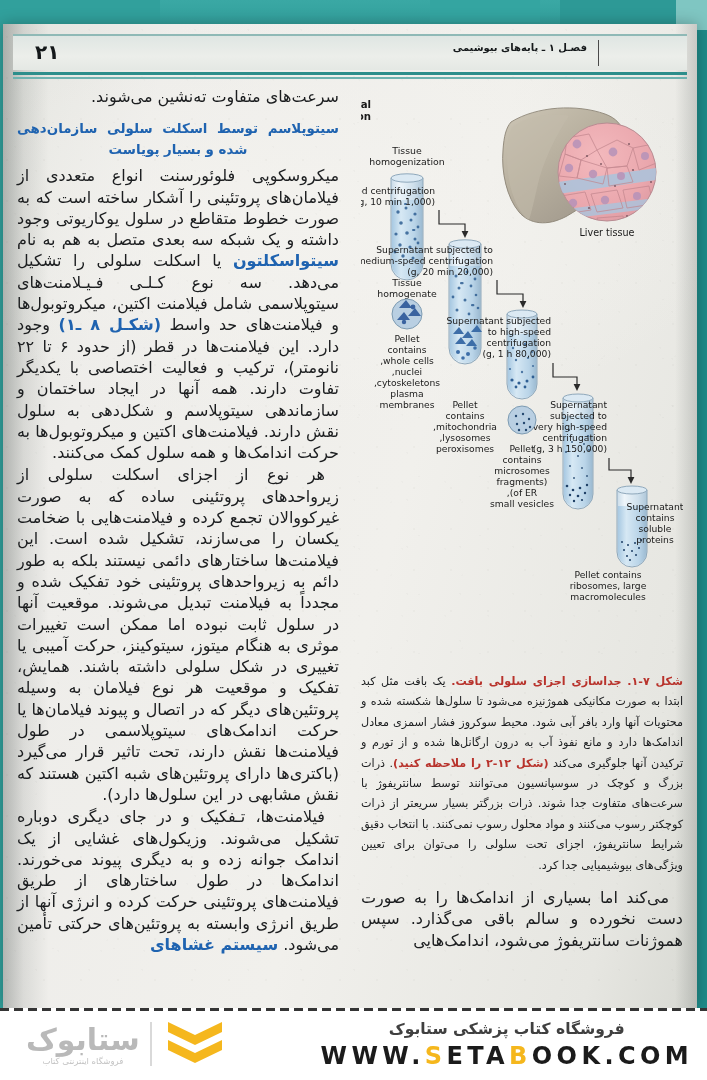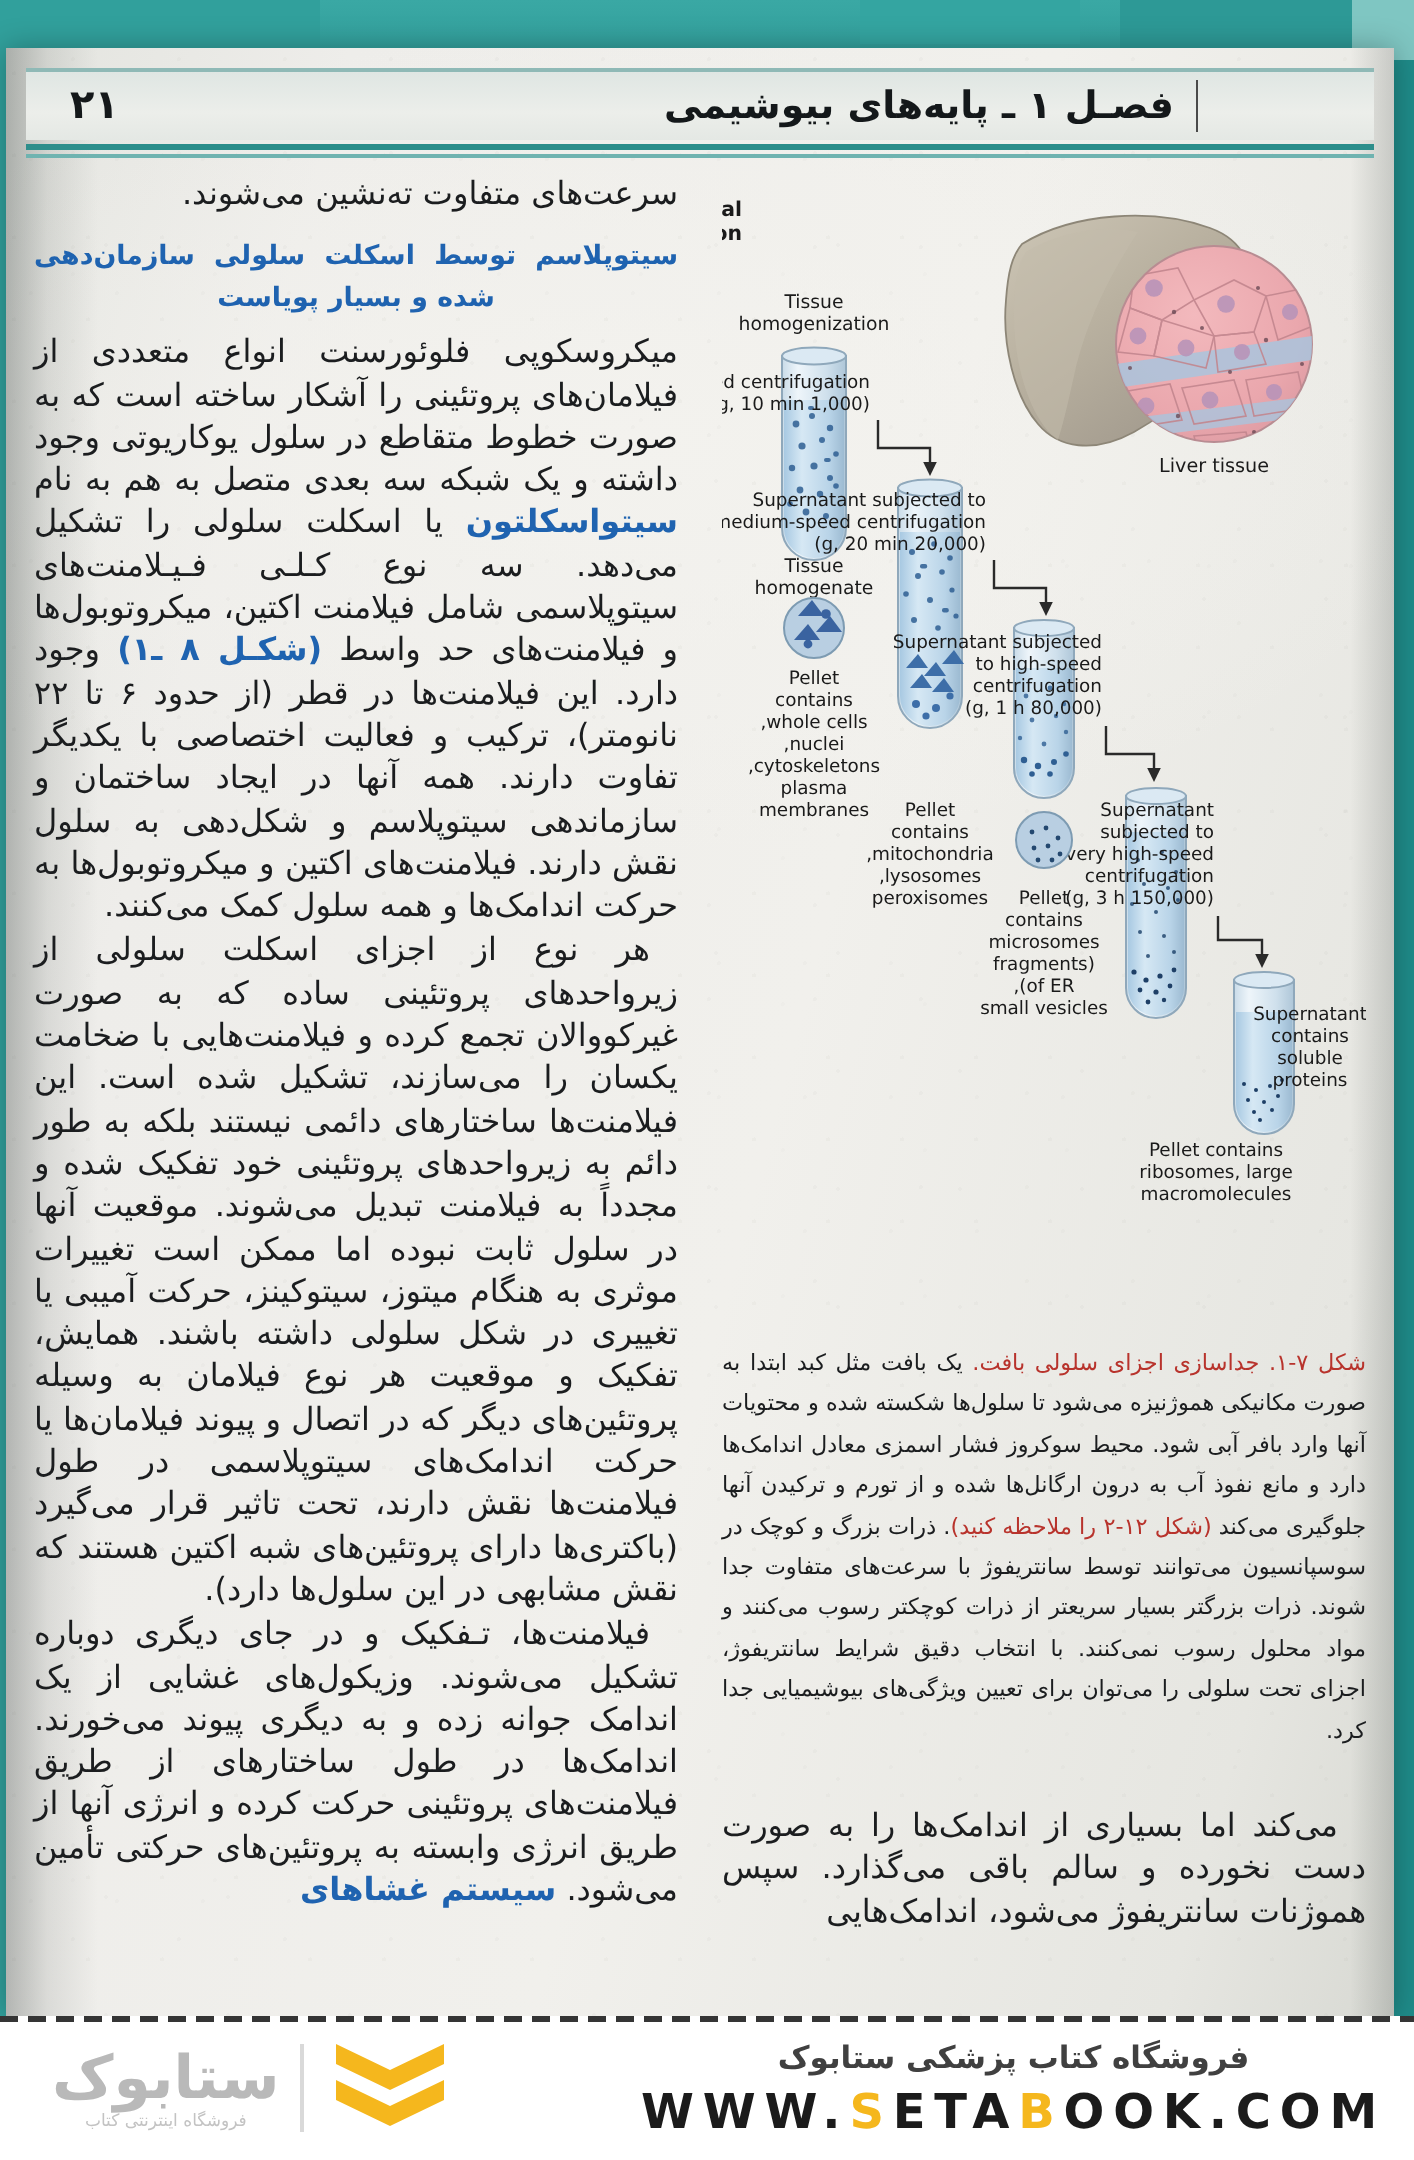--- a/index.html
+++ b/index.html
@@ -44,38 +44,38 @@
     background:linear-gradient(270deg,rgba(40,50,48,.18) 0%,rgba(40,50,48,0) 100%);}
 
   
   #runhead{position:absolute;left:10px;top:10px;width:674px;height:48px;}
   #runhead .rule-top{position:absolute;left:0;top:0;width:674px;height:2px;background:#8fb9b6;}
   #runhead .band{position:absolute;left:0;top:2px;width:674px;height:34px;
      background:linear-gradient(180deg,#dfe6e3 0%,#eceeea 60%,#e4e8e4 100%);}
   #runhead .rule-bot1{position:absolute;left:0;top:38px;width:674px;height:3px;background:#2e8e8b;}
   #runhead .rule-bot2{position:absolute;left:0;top:43px;width:674px;height:2px;background:#6fb3b0;}
   #runhead .sep{position:absolute;right:88px;top:6px;width:1px;height:26px;background:#4a4a4a;}
-  #runhead .chapter{position:absolute;right:100px;top:8px;font-size:19px;font-weight:bold;color:#14181a;letter-spacing:.2px;}
+  #runhead .chapter{position:absolute;right:100px;top:8px;font-size:10px;font-weight:bold;color:#14181a;letter-spacing:.2px;}
   #runhead .folio{position:absolute;left:22px;top:6px;font-size:20px;font-weight:bold;color:#14181a;}
 
   
   #body-cols{position:absolute;left:14px;top:62px;width:666px;height:900px;}
 
   .col{position:absolute;top:0;width:322px;}
   #col-right{right:0;}   
   #col-left{left:0;}     
 
   .para{
     font-size:16px;line-height:21.3px;color:#1b1d1f;text-align:justify;
     text-align-last:right;margin:0 0 1px 0;
     font-family:"DejaVu Sans","Liberation Sans",sans-serif;
   }
   .para.indent{text-indent:14px;}
   .hl-blue{color:#1f63b0;font-weight:bold;}
-  .hl-red{color:#b8332c;font-weight:normal;}
+  .hl-red{color:#b8332c;font-weight:bold;}
   h3.subhead{
     color:#1f63b0;font-size:13.4px;line-height:21px;font-weight:bold;
     margin:11px 0 5px 0;text-align:justify;text-align-last:center;
   }
 
   
   #figure{position:relative;width:322px;height:580px;margin-bottom:6px;}
   #figure svg{position:absolute;left:0;top:0;}
   .fig-en{font-family:"DejaVu Sans","Liberation Sans",sans-serif;fill:#1a1a1a;}
 
@@ -429,21 +429,21 @@
           <text class="fig-en" x="247" y="503" font-size="9.2" text-anchor="middle">ribosomes, large</text>
           <text class="fig-en" x="247" y="514" font-size="9.2" text-anchor="middle">macromolecules</text>
         </svg>
       </div>
 
       <div id="caption">
         <span class="hl-red">شکل ۷-۱.</span>
         <span class="hl-red">جداسازی اجزای سلولی بافت.</span><span> یک بافت مثل کبد ابتدا به صورت مکانیکی هموژنیزه می‌شود تا سلول‌ها شکسته شده و محتویات آنها وارد بافر آبی شود. محیط سوکروز فشار اسمزی معادل اندامک‌ها دارد و مانع نفوذ آب به درون ارگانل‌ها شده و از تورم و ترکیدن آنها جلوگیری می‌کند </span><span class="hl-red">(شکل ۱۲-۲ را ملاحظه کنید)</span><span>. ذرات بزرگ و کوچک در سوسپانسیون می‌توانند توسط سانتریفوژ با سرعت‌های متفاوت جدا شوند. ذرات بزرگتر بسیار سریعتر از ذرات کوچکتر رسوب می‌کنند و مواد محلول رسوب نمی‌کنند. با انتخاب دقیق شرایط سانتریفوژ، اجزای تحت سلولی را می‌توان برای تعیین ویژگی‌های بیوشیمیایی جدا کرد.</span>
       </div>
 
-      <p class="para indent" style="margin-top:26px">می‌کند اما بسیاری از اندامک‌ها را به صورت دست نخورده و سالم باقی می‌گذارد. سپس هموژنات سانتریفوژ می‌شود، اندامک‌هایی</p>
+      <p class="para indent" style="margin-top:11px">می‌کند اما بسیاری از اندامک‌ها را به صورت دست نخورده و سالم باقی می‌گذارد. سپس هموژنات سانتریفوژ می‌شود، اندامک‌هایی</p>
     </div>
 
     <div class="col" id="col-left">
 
       <p class="para" style="text-align-last:right">سرعت‌های متفاوت ته‌نشین می‌شوند.</p>
 
 
       <h3 class="subhead">سیتوپلاسم توسط اسکلت سلولی سازمان‌دهی شده و بسیار پویاست</h3>
 
       <p class="para"><span>میکروسکوپی فلوئورسنت انواع متعددی از فیلامان‌های پروتئینی را آشکار ساخته است که به صورت خطوط متقاطع در سلول یوکاریوتی وجود داشته و یک شبکه سه بعدی متصل به هم به نام </span><span class="hl-blue">سیتواسکلتون</span><span> یا اسکلت سلولی را تشکیل می‌دهد. سه نوع کـلـی فـیـلامنت‌های سیتوپلاسمی شامل فیلامنت اکتین، میکروتوبول‌ها و فیلامنت‌های حد واسط </span><span class="hl-blue">(شکـل ۸ ـ۱)</span><span> وجود دارد. این فیلامنت‌ها در قطر (از حدود ۶ تا ۲۲ نانومتر)، ترکیب و فعالیت اختصاصی با یکدیگر تفاوت دارند. همه آنها در ایجاد ساختمان و سازماندهی سیتوپلاسم و شکل‌دهی به سلول نقش دارند. فیلامنت‌های اکتین و میکروتوبول‌ها به حرکت اندامک‌ها و همه سلول کمک می‌کنند.</span></p>

